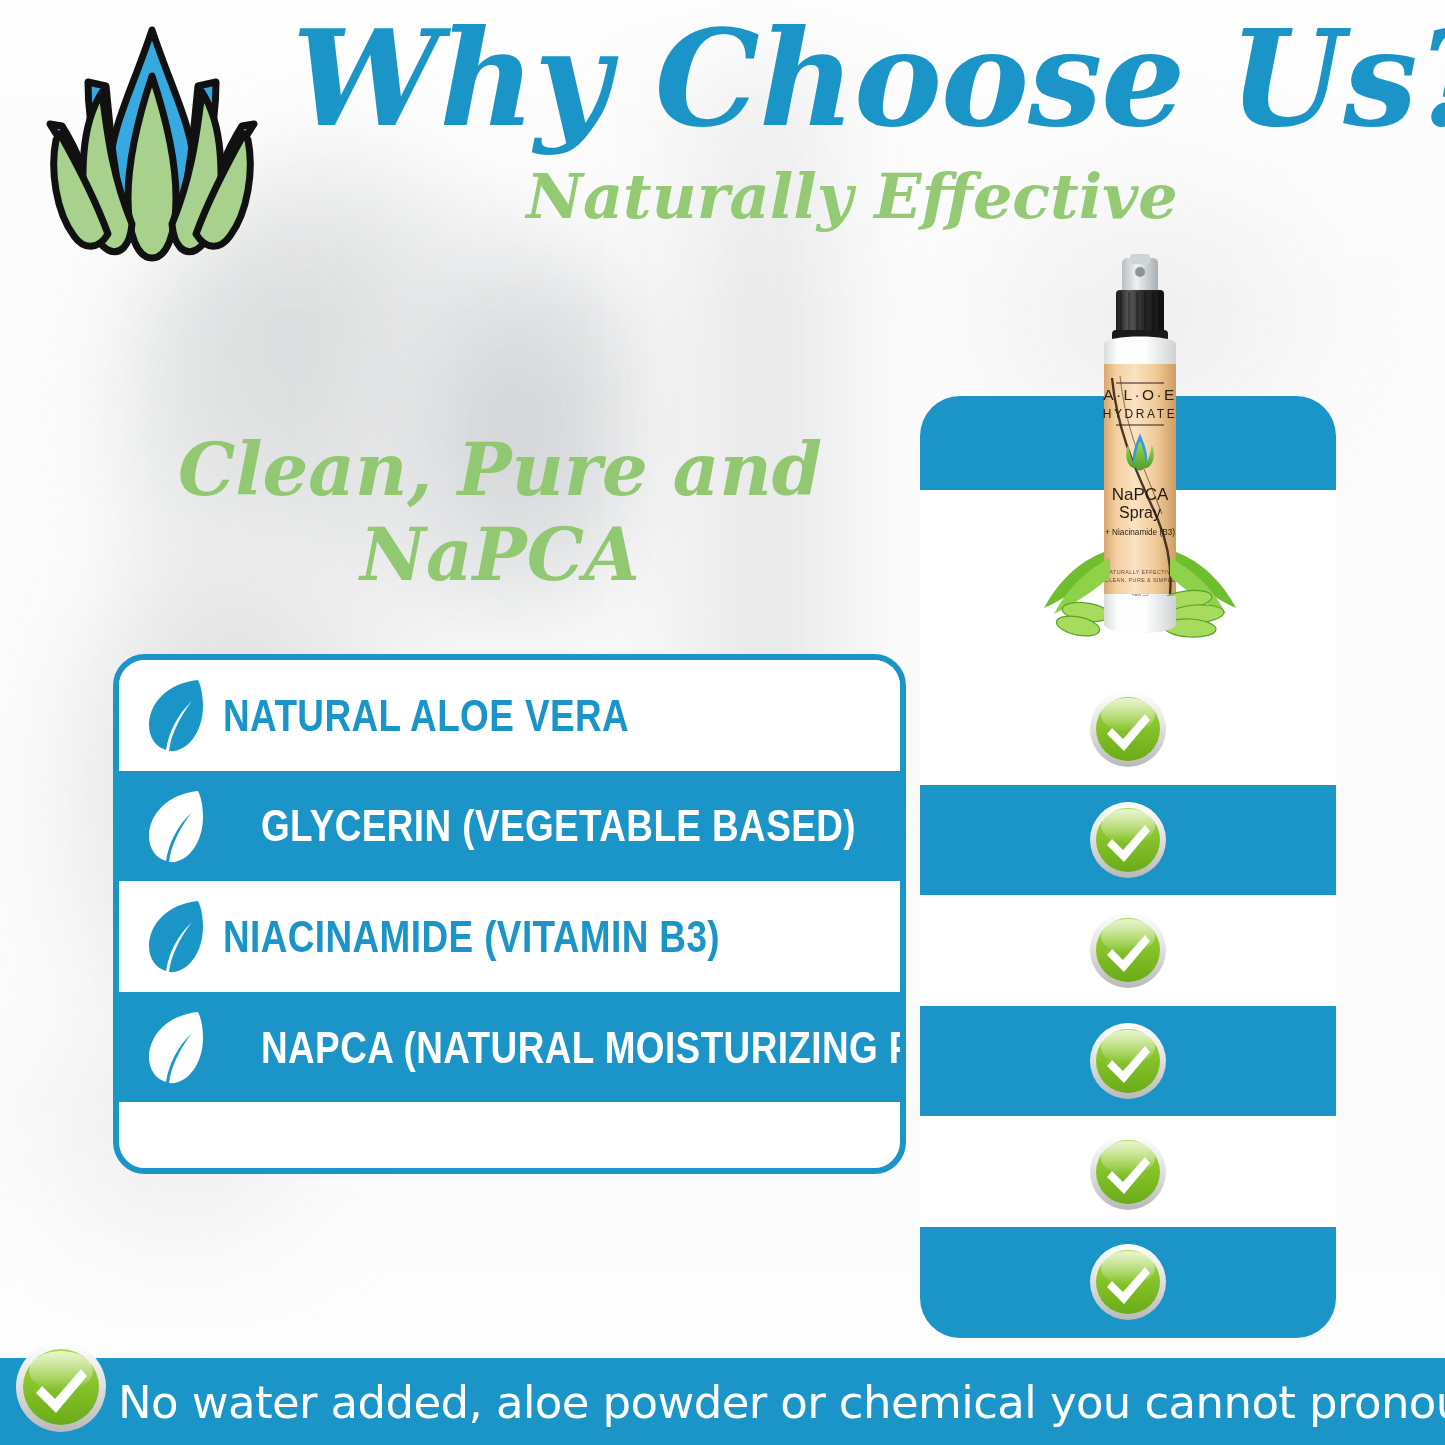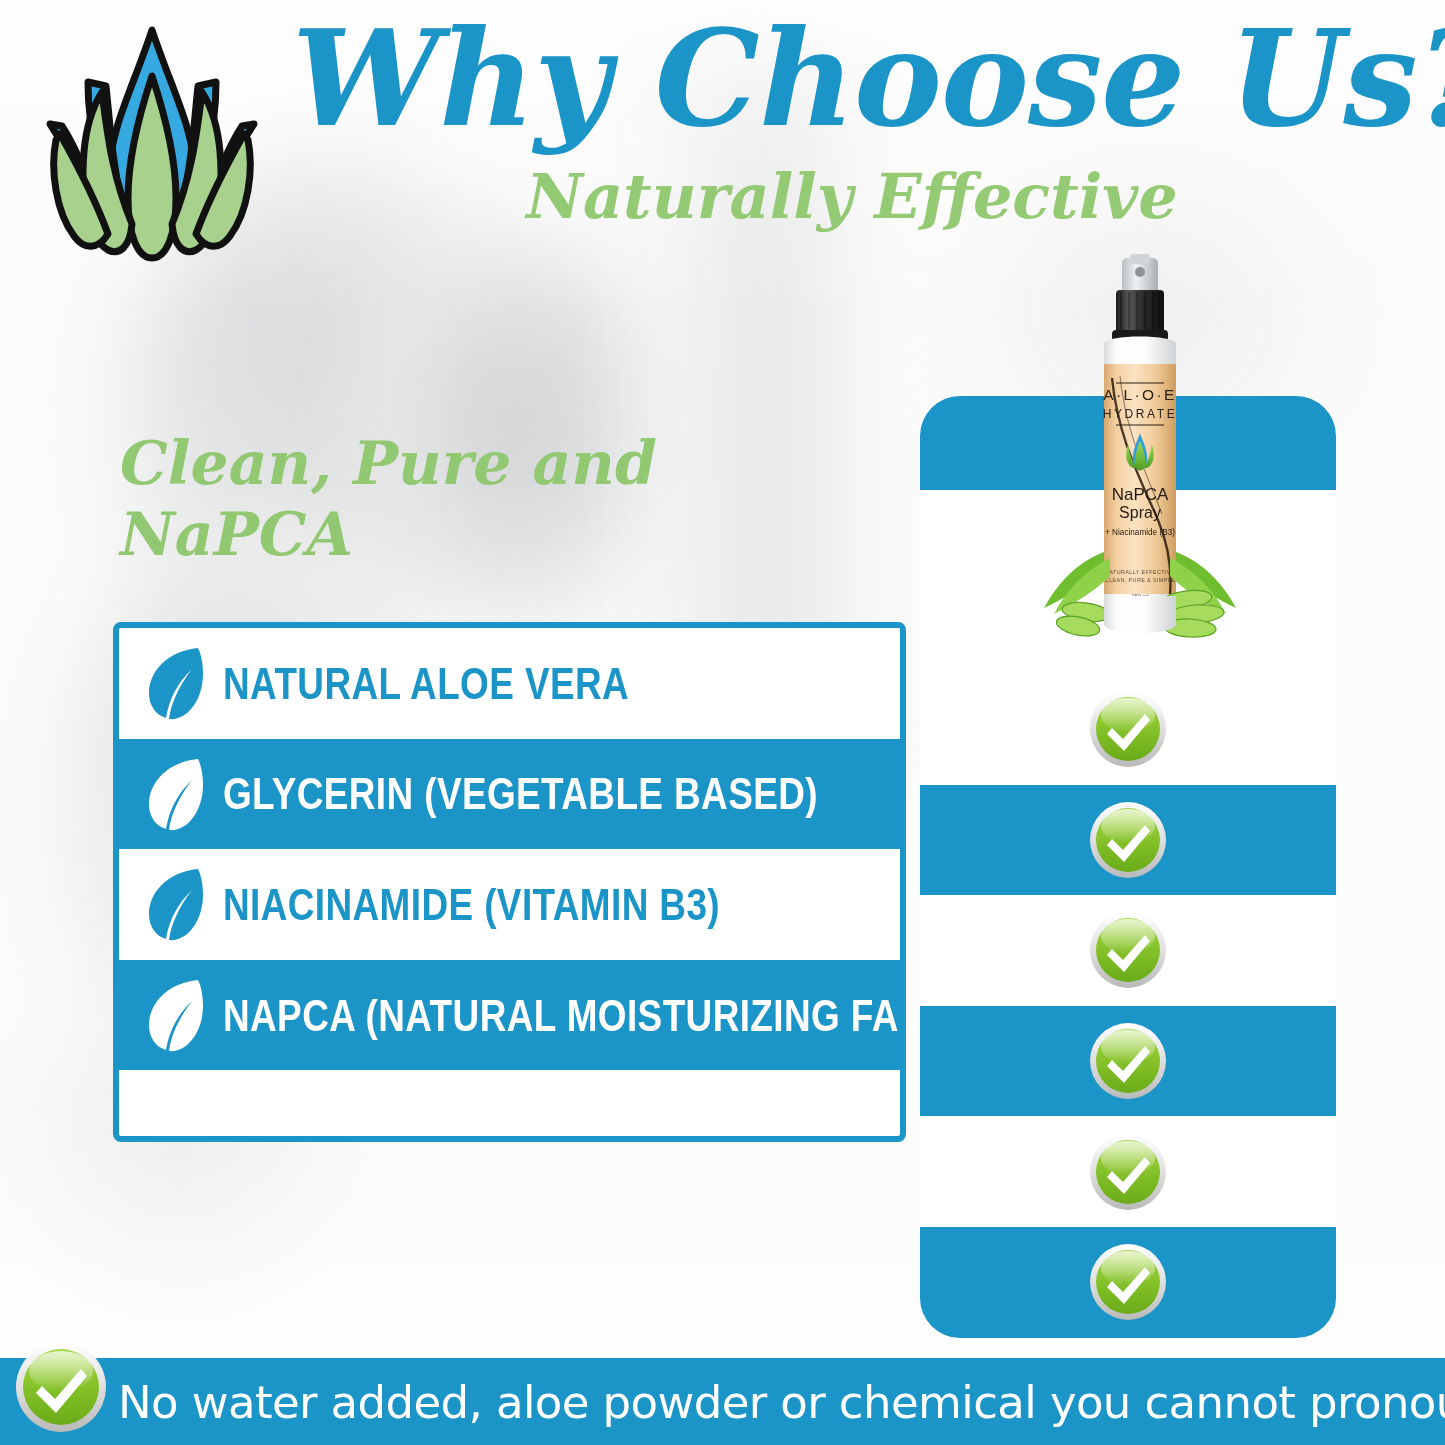--- a/index.html
+++ b/index.html
@@ -80,46 +80,47 @@
     letter-spacing: 0px;
     color: #95ca74;
     white-space: nowrap;
   }
 
   
   .clean-heading {
     position: absolute;
     left: 120px; top: 428px;
     width: 760px;
+    text-align: center;
     font-family: "DejaVu Serif", serif;
     font-style: italic;
     font-weight: 700;
-    font-size: 60px;
+    font-size: 72px;
     line-height: 1.18;
     color: #93c873;
   }
 
   
   .ing-card {
     position: absolute;
-    left: 113px; top: 622px;
+    left: 113px; top: 654px;
     width: 793px; height: 520px;
     border: 6px solid #1b95c8;
-    border-radius: 8px;
+    border-radius: 32px;
     overflow: hidden;
     background: #ffffff;
   }
   .ing-row {
     position: relative;
     height: 110.6px;
     display: flex;
     align-items: center;
     padding-left: 26px;
   }
-  .ing-row.blue  { background: #1b95c8; }
+  .ing-row.blue  { background: #1b95c8; gap: 38px; }
   .ing-row.white { background: #ffffff; }
 
   .leaf-icon { width: 62px; height: 78px; flex: 0 0 62px; margin-right: 16px; }
 
   .ing-label {
     font-family: "Liberation Sans Narrow", "Liberation Sans", sans-serif;
     font-weight: 700;
     font-size: 45px;
     line-height: 1;
     letter-spacing: 0.5px;

